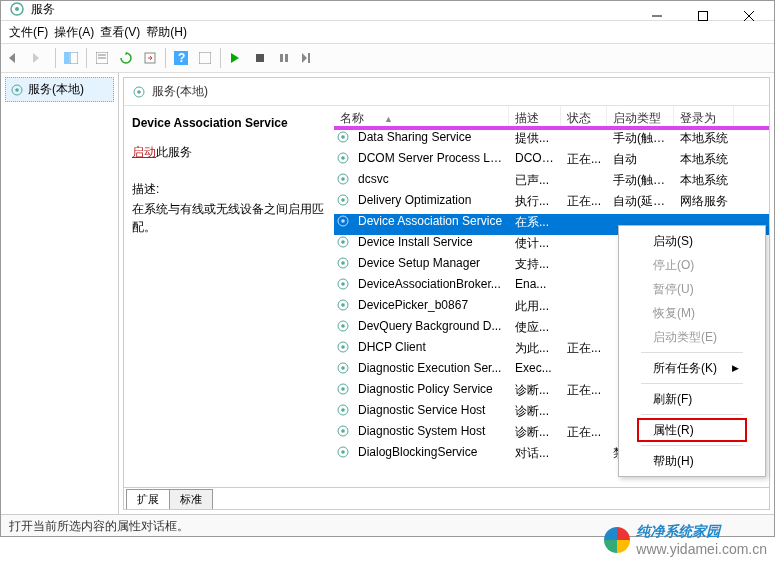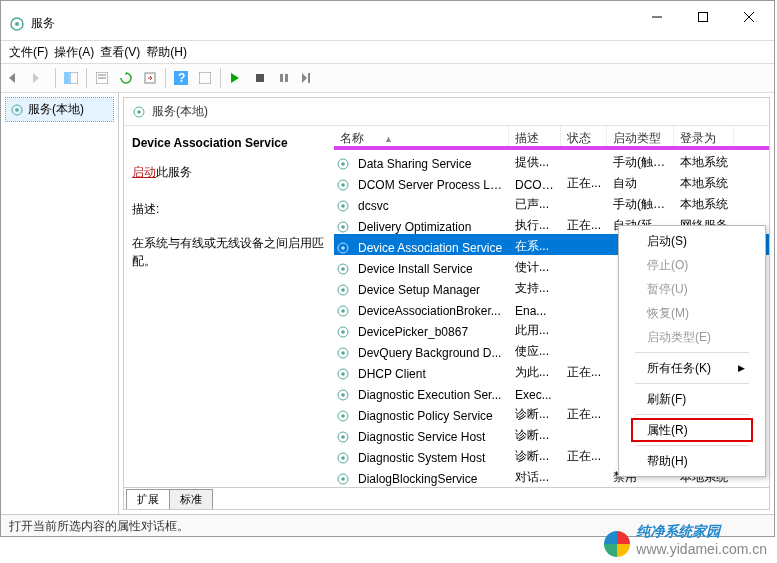--- a/index.html
+++ b/index.html
@@ -1,61 +1,61 @@
 <!DOCTYPE html>
 <html><head>
 <meta charset="utf-8">
 <style>
 *{box-sizing:border-box;margin:0;padding:0;font-family:"Microsoft YaHei","Segoe UI",sans-serif;font-size:12px}
 body{background:#fff;width:777px;height:563px;position:relative;overflow:hidden}
 .window{border:1px solid #999;width:775px;height:537px;position:absolute;top:0;left:0;background:#fff;display:flex;flex-direction:column}
-.titlebar{height:40px;display:flex;align-items:flex-end;padding:0 2px 8px 8px;border-bottom:1px solid #ddd}
+.titlebar{height:20px;display:flex;align-items:flex-start;padding:0 2px 16px 8px;border-bottom:1px solid #ddd}
 .titlebar .ticon{width:16px;height:16px;margin-right:6px}
 .titlebar .title{flex:1;color:#000}
 .winbtn{width:46px;height:30px;display:flex;align-items:center;justify-content:center}
 .winbtn svg{stroke:#000;stroke-width:1}
 .menubar{height:22px;display:flex;align-items:center;gap:6px;padding:0 8px;color:#000}
 .toolbar{height:30px;border-top:1px solid #ddd;border-bottom:1px solid #ddd;display:flex;align-items:center;padding:0 4px;gap:2px;background:#fcfcfc}
 .tbtn{width:22px;height:22px;display:flex;align-items:center;justify-content:center;border:1px solid transparent}
 .tsep{width:1px;height:20px;background:#ccc;margin:0 2px}
 .body{flex:1;display:flex;overflow:hidden}
 .tree{width:118px;border-right:1px solid #ccc;padding:4px}
 .tree-item{display:flex;align-items:center;gap:4px;padding:3px 4px;background:#e5f3ff;border:1px dotted #7ab;}
 .gear{width:14px;height:14px;flex-shrink:0}
 .detail{flex:1;display:flex;flex-direction:column;border:1px solid #ccc;margin:4px}
 .detail-head{height:28px;background:#fff;display:flex;align-items:center;gap:6px;padding:0 8px;border-bottom:1px solid #e3e3e3}
 .detail-head .lbl{color:#333}
 .detail-body{flex:1;display:flex;overflow:hidden}
 .leftpane{width:210px;padding:10px 8px;color:#000}
 .leftpane .svcname{font-weight:bold;margin-bottom:14px}
 .leftpane .link{color:#b91c1c;text-decoration:underline}
 .leftpane .desc-label{margin-top:20px}
-.leftpane .desc-text{margin-top:16px;line-height:1.5}
+.leftpane .desc-text{margin-top:2px;line-height:1.5}
 .list{flex:1;position:relative;overflow:hidden}
 .cols{height:24px;display:flex;border-bottom:4px solid #d946ef;background:#fff}
 .col{padding:4px 6px;border-right:1px solid #eee;color:#333;white-space:nowrap;overflow:hidden}
 .c-name{width:175px}.c-desc{width:52px}.c-state{width:46px}.c-start{width:67px}.c-logon{width:60px}
 .sorticon{font-size:9px;color:#888;margin-left:20px}
 .rows{overflow:hidden}
-.row{height:21px;display:flex;align-items:flex-end}
+.row{height:21px;display:flex;align-items:flex-start}
 .row.selected{background:#0078d7;color:#fff}
 .row .cell{padding:0 6px;white-space:nowrap;overflow:hidden;text-overflow:ellipsis}
 .row .gearcell{width:18px;display:flex;align-items:center;justify-content:center}
 .row .n{width:157px}.row .d{width:52px}.row .s{width:46px}.row .t{width:67px}.row .l{width:60px}
 .tabs{height:22px;display:flex;align-items:flex-end;padding-left:2px;border-top:1px solid #ccc}
 .tab{border:1px solid #999;border-bottom:none;padding:2px 10px;font-size:11px;background:#fff;margin-right:-1px}
 .tab.inactive{background:#f0f0f0}
 .statusbar{height:22px;border-top:1px solid #ccc;padding:3px 8px;color:#333;background:#f9f9f9}
-.ctxmenu{position:absolute;left:618px;top:225px;width:148px;background:#fff;border:1px solid #bbb;box-shadow:2px 2px 5px rgba(0,0,0,0.2);padding:3px 12px;z-index:50}
+.ctxmenu{position:absolute;left:618px;top:225px;width:148px;background:#fff;border:1px solid #bbb;box-shadow:2px 2px 5px rgba(0,0,0,0.2);padding:3px 18px;z-index:50}
 .ctxmenu .mi{height:24px;display:flex;align-items:center;padding:0 16px;color:#000;position:relative}
 .ctxmenu .mi.disabled{color:#999}
 .ctxmenu .mi.hl{border:2px solid #d00;padding:0 14px}
 .ctxmenu .msep{height:1px;background:#ddd;margin:3px 4px}
 .ctxmenu .arrow{position:absolute;right:8px;font-size:9px}
-.watermark{position:absolute;right:10px;bottom:6px;display:flex;align-items:flex-end;gap:6px;z-index:100}
+.watermark{position:absolute;right:10px;bottom:6px;display:flex;align-items:center;gap:6px;z-index:100}
 .wmicon{width:26px;height:26px;border-radius:50%;background:conic-gradient(#e33 0 90deg,#fb0 90deg 180deg,#3a7 180deg 270deg,#28c 270deg 360deg)}
 .wmtext{font-weight:bold;color:#28c;font-style:italic;font-size:14px}
 </style>
 </head>
 <body>
 
 <div class="window">
   <div class="titlebar">
     <svg class="ticon" viewBox="0 0 16 16">
         <circle cx="8" cy="8" r="6" fill="none" stroke="#5a9" stroke-width="1.5"></circle>

